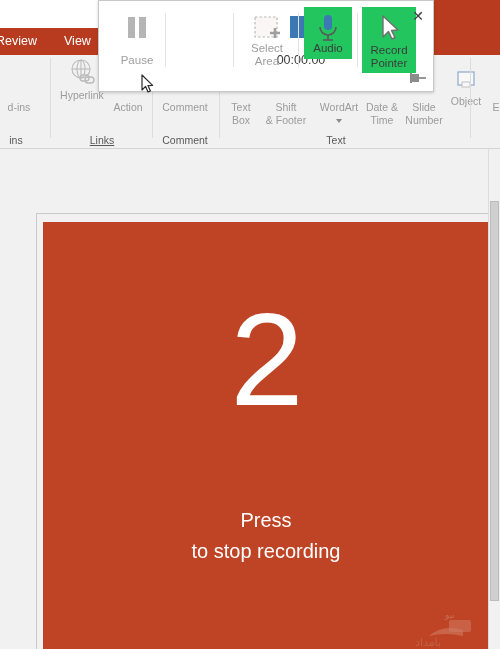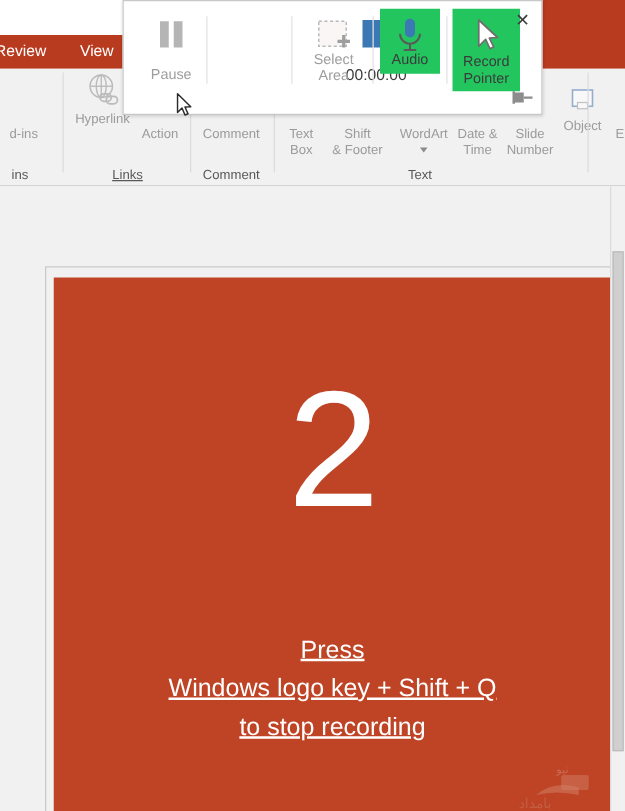--- a/index.html
+++ b/index.html
@@ -145,21 +145,21 @@
   .slide-msg {
     position: absolute;
     left: 0; right: 0;
     top: 283px;
     text-align: center;
     color: #ffffff;
     font-size: 20px;
     line-height: 31px;
     font-weight: 300;
   }
-  .slide-msg span { display: block; text-decoration: underline; }
+  .slide-msg span { display: block; }
 
   
   .watermark {
     position: absolute;
     right: 4px; bottom: 2px;
     width: 76px; height: 44px;
     opacity: .45;
   }
 
   
@@ -356,21 +356,20 @@
 
   <div class="workspace">
 
     <div class="slide-frame">
       <div class="slide">
 
         <div class="slide-number">2</div>
 
         <div class="slide-msg">
           <span>Press</span>
-          <span>Windows logo key + Shift + Q</span>
           <span>to stop recording</span>
         </div>
 
         <svg class="watermark" viewBox="0 0 76 44">
           <path d="M20 30 q14 -12 34 -6 l0 6 q-18 -4 -34 0 z" fill="#e8c4b4" opacity=".55"></path>
           <rect x="40" y="14" width="22" height="12" rx="2" fill="#e8c4b4" opacity=".5"></rect>
           <text x="36" y="12" font-size="9" fill="#d8b09c" opacity=".8" font-family="'DejaVu Sans',sans-serif">نیو</text>
           <text x="6" y="40" font-size="11" fill="#c98f77" opacity=".8" font-family="'DejaVu Sans',sans-serif">بامداد</text>
         </svg>
       </div>

